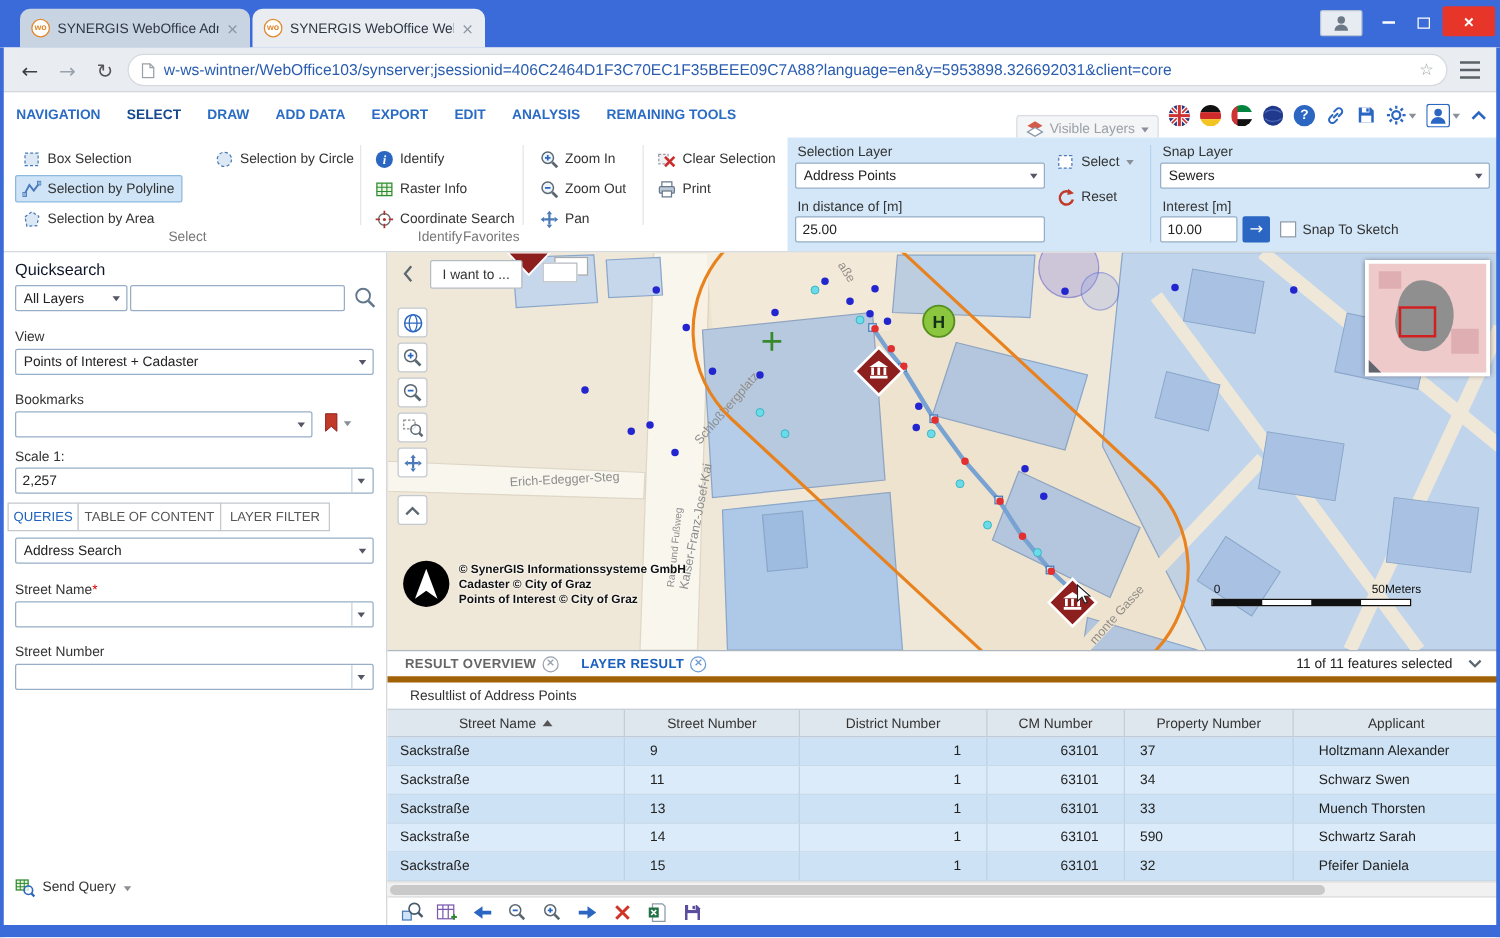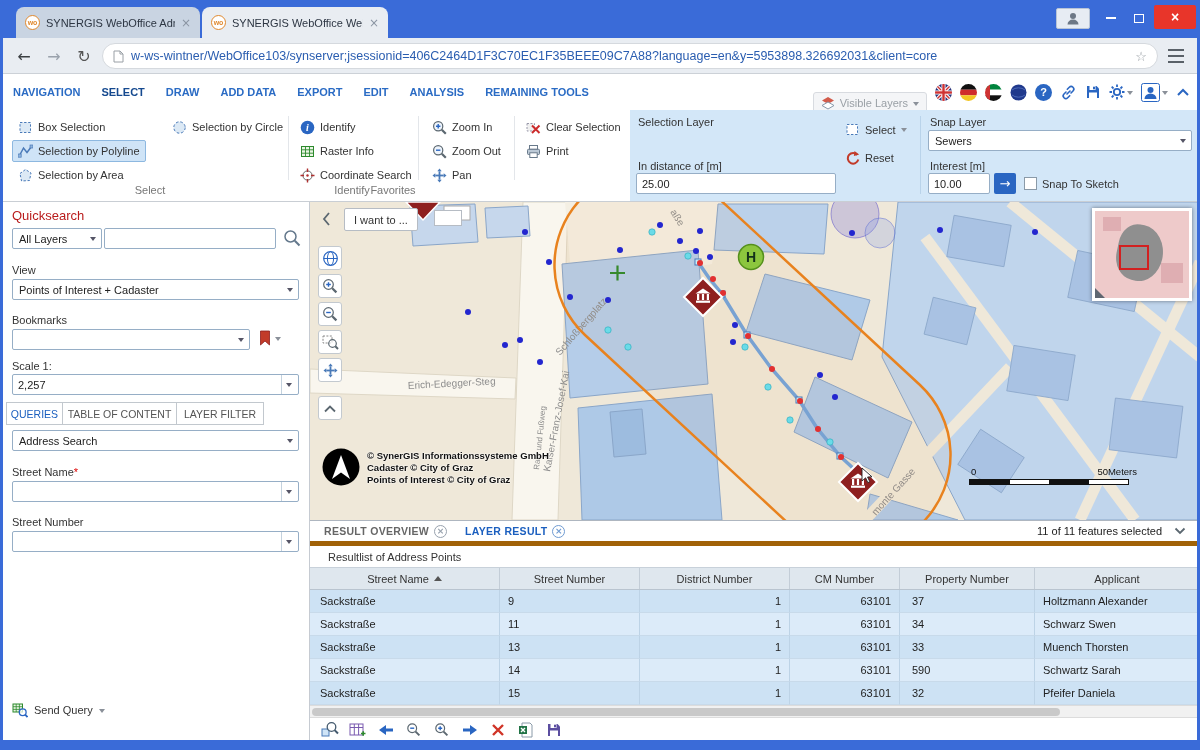--- a/index.html
+++ b/index.html
@@ -65,21 +65,21 @@
 .rtab{display:flex;align-items:center;gap:5px;font-size:10.5px;font-weight:bold;letter-spacing:.3px;color:#666;}
 .circle-x{width:13px;height:13px;border-radius:50%;border:1px solid #98a2ae;color:#98a2ae;font-size:9px;line-height:11px;text-align:center;flex:none;font-family:"DejaVu Sans",sans-serif;}
 .circle-x.blue{border-color:#6f9bd2;color:#6f9bd2;}
 .rsub{height:21px;display:flex;align-items:center;padding-left:18px;font-size:11px;color:#333;}
 .rheader{display:grid;grid-template-columns:190px 140px 150px 110px 135px 165px;height:23px;background:#dfe7ee;border-top:1px solid #c8d1da;border-bottom:1px solid #b9c4cf;font-size:11px;color:#333;}
 .hcell{display:flex;align-items:center;justify-content:center;gap:5px;border-right:1px solid #c3cdd7;}
 .sort-up{width:0;height:0;border-left:4px solid transparent;border-right:4px solid transparent;border-bottom:5px solid #555;}
 .rrow{display:grid;grid-template-columns:190px 140px 150px 110px 135px 165px;height:23px;font-size:11px;color:#222;}
 .rrow.odd{background:#cde2f4;}
 .rrow.even{background:#dcebf9;}
-.ccell{display:flex;align-items:center;padding:0 8px;border-right:1px solid #bdd3e6;border-bottom:1px solid #c8daea;overflow:hidden;white-space:nowrap;}
+.ccell{display:flex;align-items:center;padding:0 20px;border-right:1px solid #bdd3e6;border-bottom:1px solid #c8daea;overflow:hidden;white-space:nowrap;}
 .a-r{justify-content:flex-end;}
 .hscroll{position:absolute;left:0;top:184px;width:890px;height:13px;background:#f1f1f1;border-top:1px solid #dcdcdc;border-bottom:1px solid #dcdcdc;}
 .hthumb{position:absolute;left:2px;top:2px;width:748px;height:8px;background:#c9c9c9;border-radius:4px;}
 .rtoolbar{position:absolute;left:0;top:197px;width:890px;height:23px;display:flex;align-items:center;gap:9px;padding-left:10px;}
 .rtbtn{width:19px;height:19px;display:flex;align-items:center;justify-content:center;}
 .frame{position:absolute;background:#3a6bd8;}
 </style>
 </head>
 <body>
 
@@ -327,20 +327,24 @@
     </div>
     <div class="vsep" style="left:288px;"></div>
     <div class="vsep" style="left:418px;"></div>
     <div class="vsep" style="left:514px;"></div>
     <div class="tgroup" style="left:90px;">Select</div>
     <div class="tgroup" style="left:292px;">Identify</div>
     <div class="tgroup" style="left:333px;">Favorites</div>
 
     <div class="bluepanel">
       <div class="plabel" style="left:8px;top:6px;">Selection Layer</div>
+      <div class="sel" style="left:6px;top:20px;width:200px;">
+          <span>Address Points</span>
+          <span class="sc"></span>
+        </div>
       <div class="plabel" style="left:8px;top:50px;">In distance of [m]</div>
       <input class="inp" style="left: 6px; top: 63px; width: 200px;" value="25.00">
       <div class="flex" style="position:absolute;left:215px;top:12px;gap:5px;font-size:11px;color:#333;">
         <svg width="15" height="15">
             <rect x="2" y="2.5" width="10.5" height="10" fill="#fff" stroke="#4a7ab8" stroke-dasharray="2.4,1.7"></rect>
           </svg>
         <span>Select</span>
         <span class="caret-down"></span>
       </div>
       <div class="flex" style="position:absolute;left:215px;top:40px;gap:5px;font-size:11px;color:#333;">
@@ -358,21 +362,21 @@
         </div>
       <div class="plabel" style="left:300px;top:50px;">Interest [m]</div>
       <input class="inp" style="left: 298px; top: 63px; width: 62px;" value="10.00">
       <div class="flex" style="position:absolute;left:364px;top:63px;width:22px;height:21px;background:#2a66c2;border-radius:2px;color:#fff;justify-content:center;font-family:'DejaVu Sans',sans-serif;font-size:13px;">→</div>
       <span class="cb" style="position:absolute;left:394px;top:67px;"></span>
       <div class="plabel" style="left:412px;top:68px;">Snap To Sketch</div>
     </div>
   </div>
 
   <div class="sidebar">
-    <div class="abs" style="left:12px;top:6px;font-size:13px;color:#b91c1c;">Quicksearch</div>
+    <div class="abs" style="left:12px;top:6px;font-size:13px;color:#0f172a;">Quicksearch</div>
     <div class="sel" style="left:12px;top:26px;width:90px;">
         <span>All Layers</span>
         <span class="sc"></span>
       </div>
     <input class="inp" style="left: 104px; top: 26px; width: 172px;">
     <span class="abs" style="left:283px;top:27px;">
       <svg width="18" height="18">
           <circle cx="7.5" cy="7.5" r="5.5" fill="none" stroke="#64788c" stroke-width="1.5"></circle>
           <line x1="11.8" y1="11.8" x2="16.5" y2="16.5" stroke="#64788c" stroke-width="2"></line>
         </svg>

